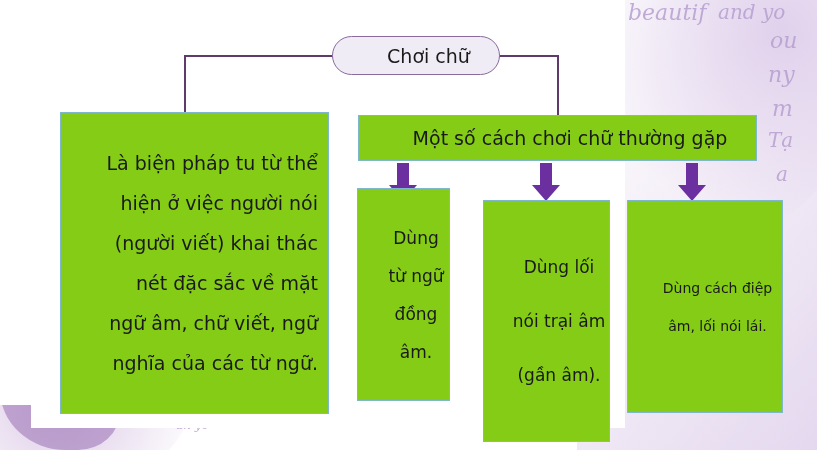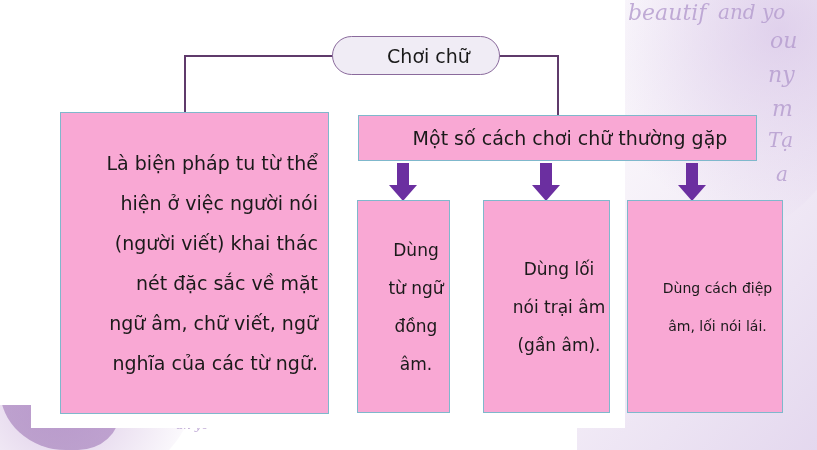--- a/index.html
+++ b/index.html
@@ -85,21 +85,21 @@
     top: 0px;
     width: 560px;
     height: 405px;
     background: #ffffff;
   }
 
   
   .node {
     position: absolute;
     box-sizing: border-box;
-    background: #f9a8d4;
+    background: #84cc16;
     border: 1px solid #7fb8cc;
     color: #1a1a1a;
     display: flex;
     align-items: center;
     justify-content: center;
     text-align: center;
   }
   .title-node {
     position: absolute;
     box-sizing: border-box;
@@ -115,22 +115,22 @@
   }
   #node-root { left: 332px; top: 36px; width: 168px; height: 39px; }
   #node-definition {
     left: 60px; top: 112px; width: 269px; height: 302px;
     font-size: 19px; line-height: 40px; padding: 6px 10px; text-align: right;
   }
   #node-branch-header {
     left: 358px; top: 115px; width: 399px; height: 46px;
     font-size: 19px;
   }
-  #node-c1 { left: 357px; top: 200px; width: 93px; height: 213px; font-size: 17px; line-height: 38px; }
-  #node-c2 { left: 483px; top: 200px; width: 127px; height: 213px; font-size: 17px; line-height: 38px; }
+  #node-c1 { left: 357px; top: 188px; width: 93px; height: 213px; font-size: 17px; line-height: 38px; }
+  #node-c2 { left: 483px; top: 200px; width: 127px; height: 242px; font-size: 17px; line-height: 54px; }
   #node-c3 { left: 627px; top: 200px; width: 156px; height: 213px; font-size: 14px; line-height: 38px; }
 
   .node-text { display: block; width: 100%; padding-left: 25px; }
 
   
   .line {
     position: absolute;
     background: #5f3a6b;
     pointer-events: none;
   }

